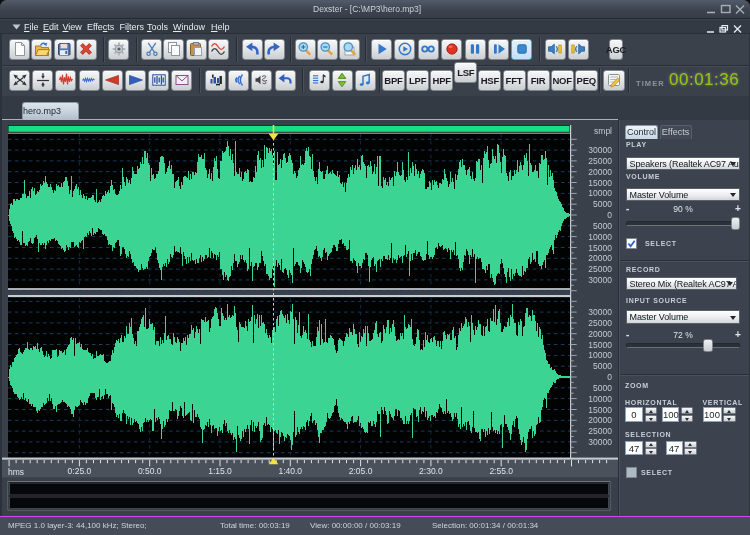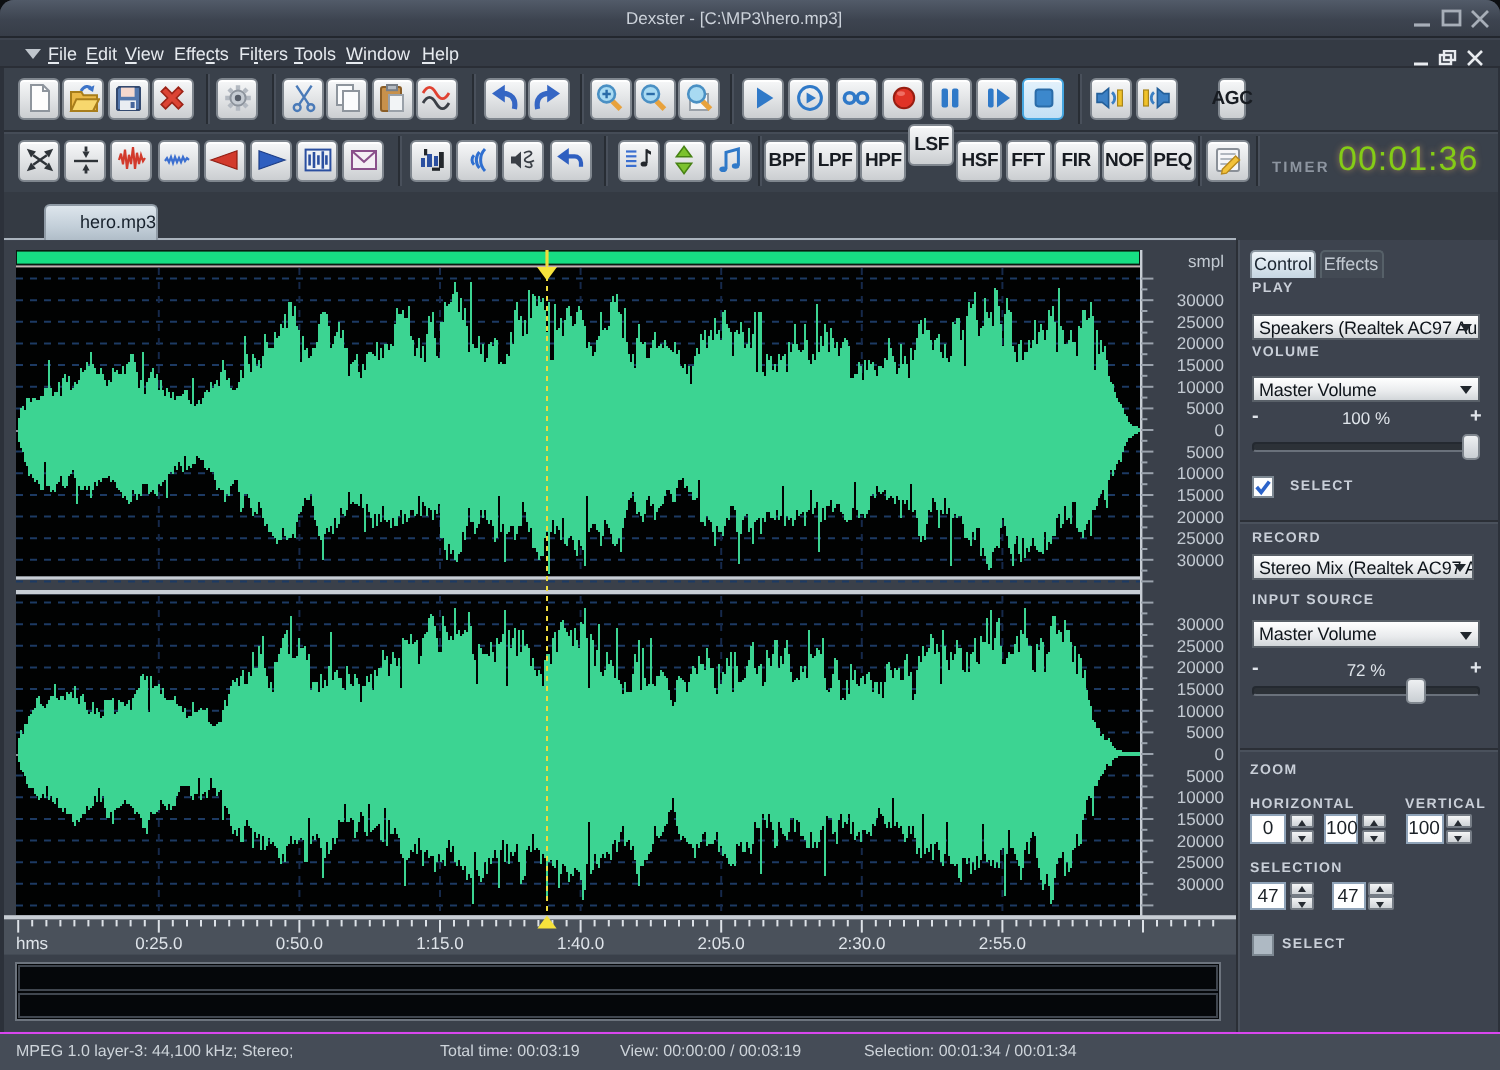--- a/index.html
+++ b/index.html
@@ -9,21 +9,21 @@
 #menubar {position:absolute;left:0;top:19.5px;width:750px;height:14.5px;background:#343a44;border-bottom:1px solid #2a2e36}
 .mi {position:absolute;top:21.5px;font-size:9px;color:#e6eaef}
 #tb {position:absolute;left:0;top:34px;width:750px;height:62px;background:#3a414b}
 .rsep {position:absolute;left:0;top:64.5px;width:750px;height:1px;background:#2a2f37;box-shadow:0 1px 0 #454c57}
 .btn {position:absolute;border:1px solid #7f868e;border-radius:3px;background:linear-gradient(#f7f8f9,#e2e4e6 50%,#cbced1);display:flex;align-items:center;justify-content:center;box-shadow:inset 0 1px 0 #fff}
 .btn.hl {border-color:#45a6e0;background:linear-gradient(#e4f2fc,#c2e0f5)}
 .btn.tx {color:#181c22;font-weight:bold;font-size:9.5px !important;letter-spacing:-0.2px}
 .vsep {position:absolute;width:1px;background:#282d34;box-shadow:1px 0 0 #49505b}
 #tabrow {position:absolute;left:0;top:96px;width:750px;height:24px;background:#343a43}
 #tabrow .line {position:absolute;left:2px;top:22.5px;width:616px;height:1.5px;background:#aab3bd}
-#tabrow .tab {position:absolute;left:22px;top:5.5px;width:57px;height:18.5px;background:linear-gradient(#dde5ec,#c3cfd9 60%,#b0bdc8);border:1px solid #8f9aa5;border-bottom:none;border-radius:3px 3px 0 0;font-size:9px;color:#17212c;text-align:right;line-height:17px}
+#tabrow .tab {position:absolute;left:22px;top:5.5px;width:57px;height:18.5px;background:linear-gradient(#dde5ec,#c3cfd9 60%,#b0bdc8);border:1px solid #8f9aa5;border-bottom:none;border-radius:3px 3px 0 0;font-size:9px;color:#17212c;text-align:left;line-height:17px}
 #client {position:absolute;left:0;top:120px;width:750px;height:397px;background:#3d434e}
 #client .lb {position:absolute;left:1px;top:0;width:1px;height:396px;background:#79818c}
 #rpanel {position:absolute;left:618px;top:120px;width:132px;height:396px;background:#3d434e;border-left:1px solid #2b2f36;box-shadow:inset 1px 0 0 #4a515c}
 .ptab {position:absolute;height:14px;font-size:9px;text-align:center;line-height:13px;border:1px solid #566068;border-bottom:none;border-radius:2.5px 2.5px 0 0;background:#434a54;color:#c3cad2}
 .ptab.on {background:linear-gradient(#eff5fa,#c6d6e2);color:#1b2631;border-color:#8b97a1}
 .plab {position:absolute;font-size:7px;font-weight:bold;letter-spacing:0.7px;color:#c9cfd8}
 .dd {position:absolute;height:13.5px;border:1px solid #596068;background:linear-gradient(#ffffff,#e9ebed 60%,#d2d6d9);font-size:9px;color:#0e141a;line-height:12.5px;padding:0 11px 11px 3px;white-space:nowrap;overflow:hidden;letter-spacing:-0.1px}
 .dda {position:absolute;right:3px;top:4.5px;width:0;height:0;border-left:3.5px solid transparent;border-right:3.5px solid transparent;border-top:4px solid #20262c}
 .pmin {position:absolute;font-size:10px;font-weight:bold;color:#e0e4ea}
 .ppct {position:absolute;font-size:8.5px;color:#dfe4ea;text-align:center}
@@ -650,21 +650,21 @@
 <rect x="9.5" y="497" width="599" height="11.5" fill="#05070a" stroke="#40464f" stroke-width="1"></rect>
 </svg>
 <div id="rpanel"></div>
 <div class="ptab on" style="left:625px;top:124.5px;width:33px">Control</div>
     <div class="ptab" style="left:659.5px;top:124.5px;width:32px">Effects</div>
     <div class="plab" style="left:626px;top:141px">PLAY</div>
     <div class="dd" style="left:625.5px;top:156.8px;width:114.5px">Speakers (Realtek AC97 Au<span class="dda"></span></div>
     <div class="plab" style="left:626px;top:172.5px">VOLUME</div>
     <div class="dd" style="left:625.5px;top:187.8px;width:114.5px">Master Volume<span class="dda"></span></div>
     <div class="pmin" style="left:626px;top:202.5px">-</div>
-    <div class="ppct" style="left:626px;top:203.5px;width:114px">100 %</div>
+    <div class="ppct" style="left:626px;top:203.5px;width:114px">90 %</div>
     <div class="pmin" style="left:735px;top:202.5px">+</div>
     <div class="slid" style="left:625.5px;top:220.5px;width:114px"></div>
     <div class="knob" style="left:730.5px;top:217px"></div>
     <div class="cb" style="left:625.5px;top:237.5px">
       <svg width="9" height="9" viewBox="0 0 10 10">
         <path d="M1.5 5l2.5 3 4.5-6" stroke="#2a62c9" stroke-width="2" fill="none"></path>
       </svg>
     </div>
     <div class="plab" style="left:645px;top:240px">SELECT</div>
     <div class="hsep" style="left:620px;top:259.5px;width:129px"></div>

